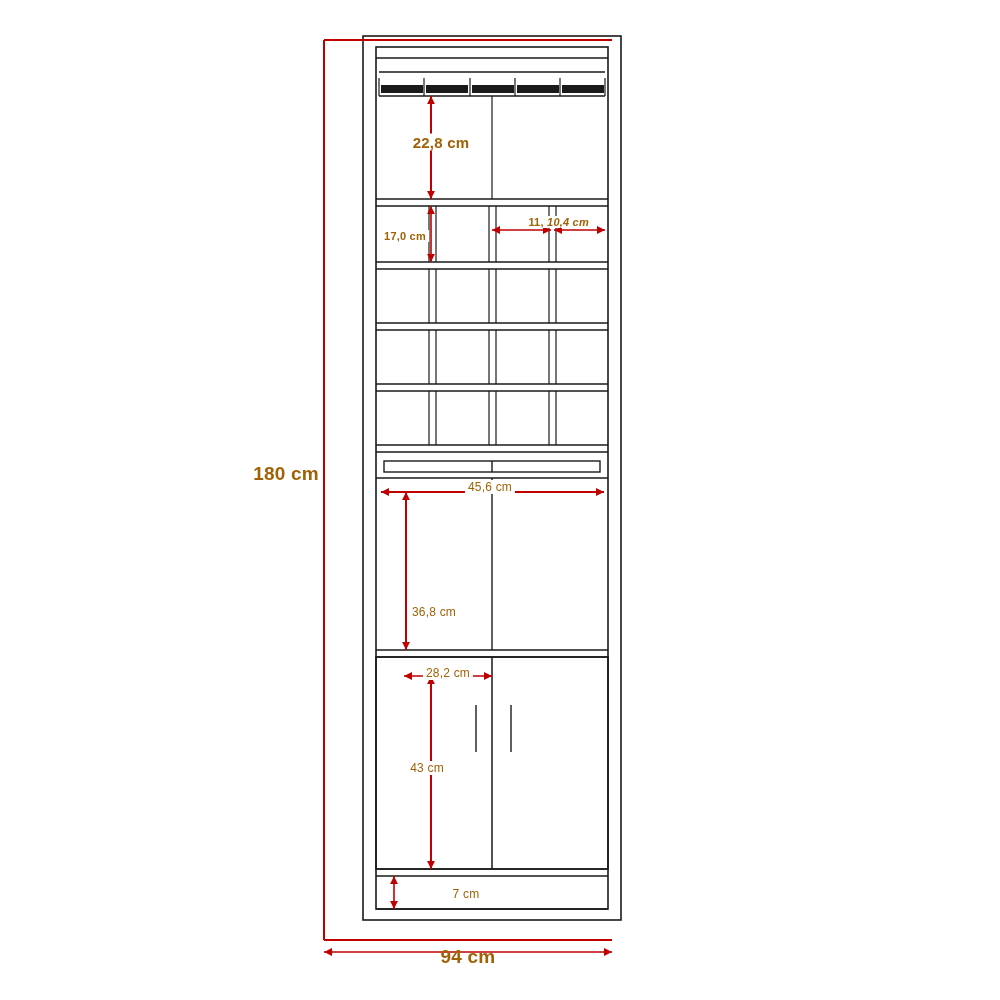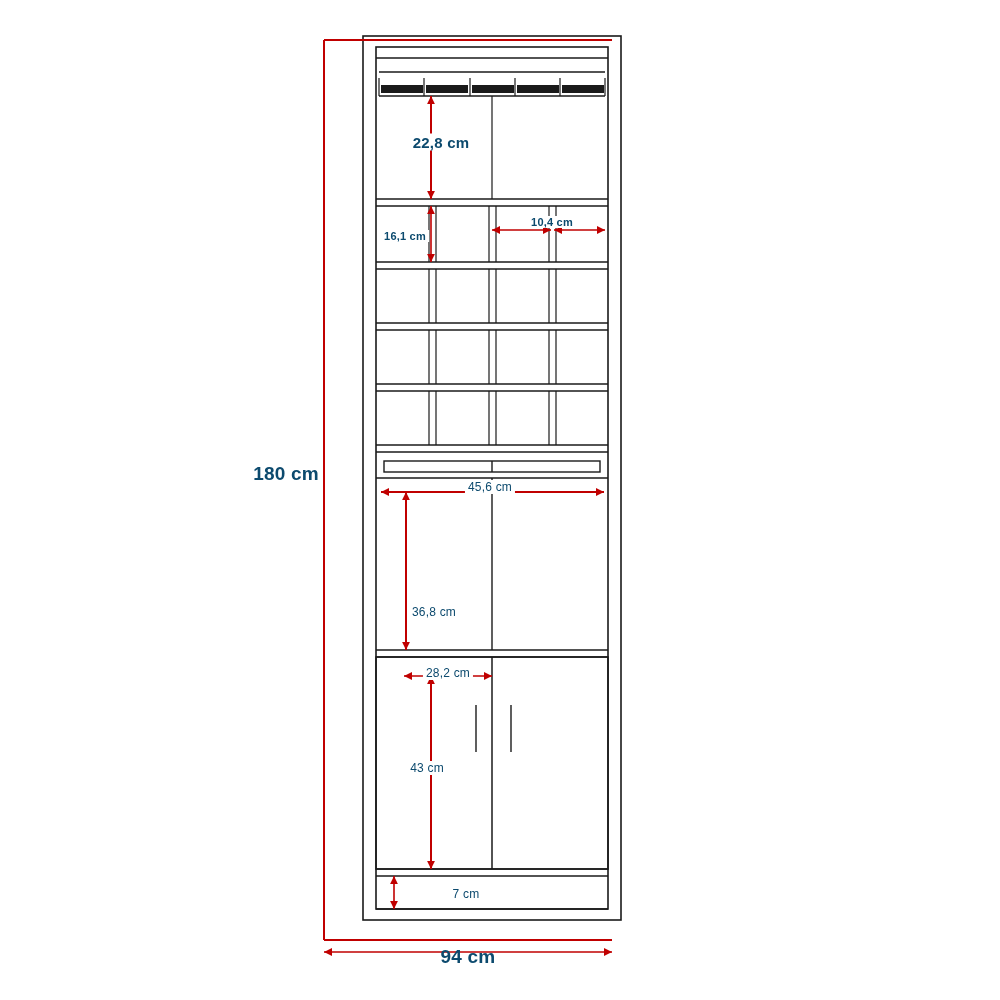--- a/index.html
+++ b/index.html
@@ -15,21 +15,21 @@
     overflow: hidden;
   }
 
   #diagram {
     position: absolute;
     inset: 0;
   }
 
   .dim-label {
     position: absolute;
-    color: #0c4a6e;
+    color: #a16207;
     font-family: "Liberation Sans", sans-serif;
     white-space: nowrap;
     transform: translate(-50%, -50%);
     letter-spacing: 0.2px;
   }
 
   .dim-label.big {
     font-size: 19px;
     font-weight: bold;
   }
@@ -213,25 +213,25 @@
     </g>
   </svg>
 
   
   <div class="dim-label big" style="left:286px; top:474px;">180 cm</div>
 
   <div class="dim-label big" style="left:468px; top:957px;">94 cm</div>
 
   <div class="dim-label mid label-boxed" style="left:441px; top:142px;">22,8 cm</div>
 
-  <div class="dim-label tiny label-boxed" style="left:405px; top:236px;">16,1 cm</div>
+  <div class="dim-label tiny label-boxed" style="left:405px; top:236px;">17,0 cm</div>
 
   <div class="dim-label tiny label-boxed" style="left:549px; top:222px;">11,3 cm</div>
 
-  <div class="dim-label tiny label-boxed" style="left:552px; top:222px;">10,4 cm</div>
+  <div class="dim-label tiny label-boxed" style="left:568px; top:222px;font-style:italic;">10,4 cm</div>
 
   <div class="dim-label small label-boxed" style="left:490px; top:487px;">45,6 cm</div>
 
   <div class="dim-label small label-boxed" style="left:434px; top:568px;margin-top:44px;">36,8 cm</div>
 
   <div class="dim-label small label-boxed" style="left:448px; top:673px;">28,2 cm</div>
 
   <div class="dim-label small label-boxed" style="left:427px; top:768px;">43 cm</div>
 
   <div class="dim-label small label-boxed" style="left:421px; top:894px;margin-left:45px;">7 cm</div>

